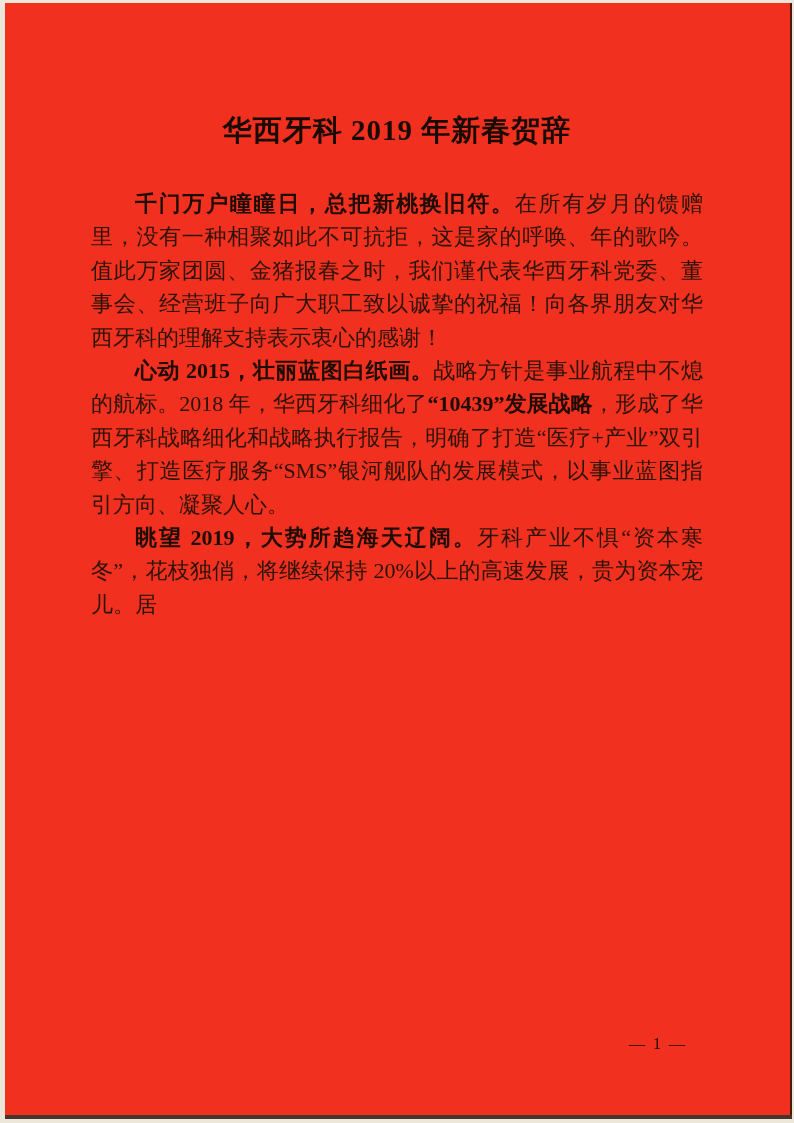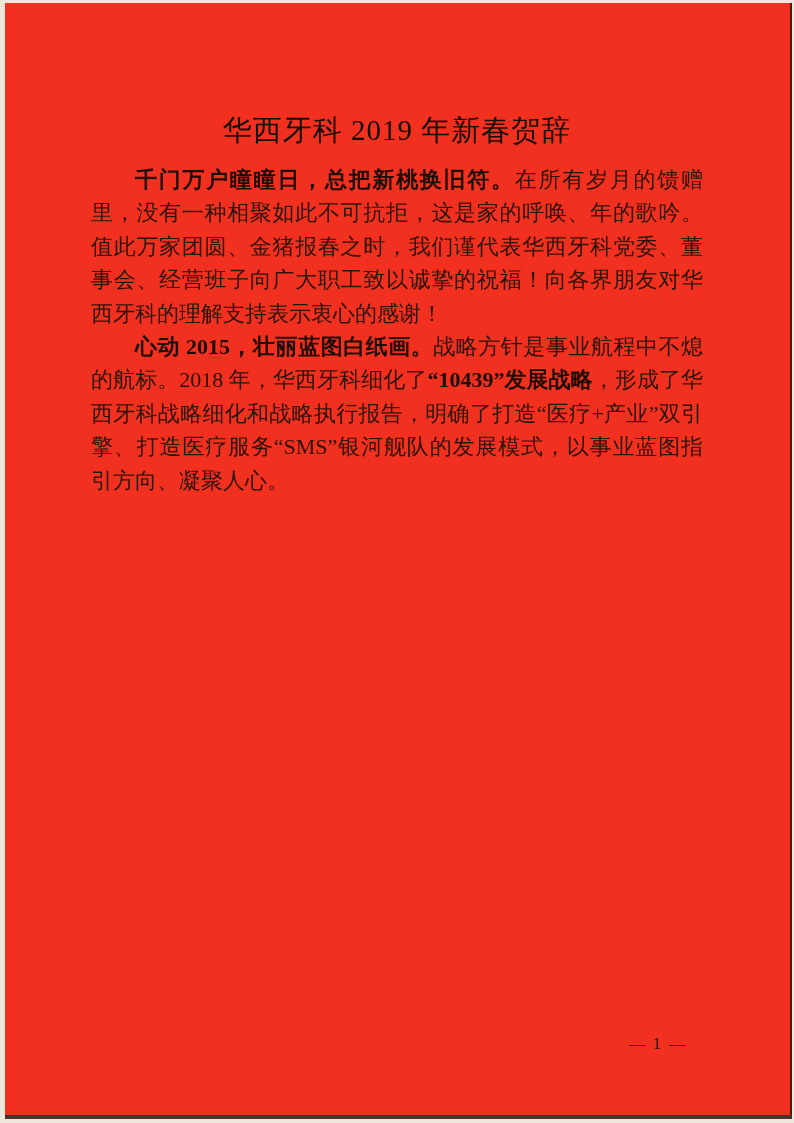--- a/index.html
+++ b/index.html
@@ -38,27 +38,27 @@
     left: 86px;
     top: 0;
     width: 612px;
     color: #2a140a;
   }
   h1.title {
     margin: 110px 0 0 0;
     padding: 0;
     font-size: 29px;
     line-height: 34px;
-    font-weight: normal;
+    font-weight: bold;
     text-align: center;
     color: #170b03;
     letter-spacing: 1px;
   }
   .letter-body {
-    margin-top: 16px;
+    margin-top: 40px;
   }
   .letter-body p {
     margin: 0;
     padding: 0;
     font-size: 22px;
     line-height: 33.4px;
     text-align: justify;
     text-indent: 2em;
     color: #2a140a;
   }
@@ -86,19 +86,20 @@
   <div class="content">
     <h1 class="title">华西牙科 2019 年新春贺辞</h1>
 
     <div class="letter-body">
       <p><span class="b">千门万户瞳瞳日，总把新桃换旧符。</span><span>在所有岁月的馈赠里，没有一种相聚如此不可抗拒，这是家的呼唤、年的歌吟。值此万家团圆、金猪报春之时，我们谨代表华西牙科党委、董事会、经营班子向广大职工致以诚挚的祝福！向各界朋友对华西牙科的理解支持表示衷心的感谢！</span></p>
 
       <p><span class="b">心动 2015，壮丽蓝图白纸画。</span><span>战略方针是事业航程中不熄的航标。2018 年，华西牙科细化了</span><span class="b">“10439”发展战略</span><span>，形成了华西牙科战略细化和战略执行报告，明确了打造“医疗+产业”双引擎、打造医疗服务“SMS”银河舰队的发展模式，以事业蓝图指引方向、凝聚人心。</span></p>
 
 
 
+      <p><span class="b">眺望 2019，大势所趋海天辽阔。</span><span>牙科产业不惧“资本寒冬”，花枝独俏，将继续保持 20%以上的高速发展，贵为资本宠儿。居</span></p>
     </div>
   </div>
 
   <div class="pageno">— 1 —</div>
 </div>
 
 <div class="bottom-shadow"></div>
 
 </body></html>

